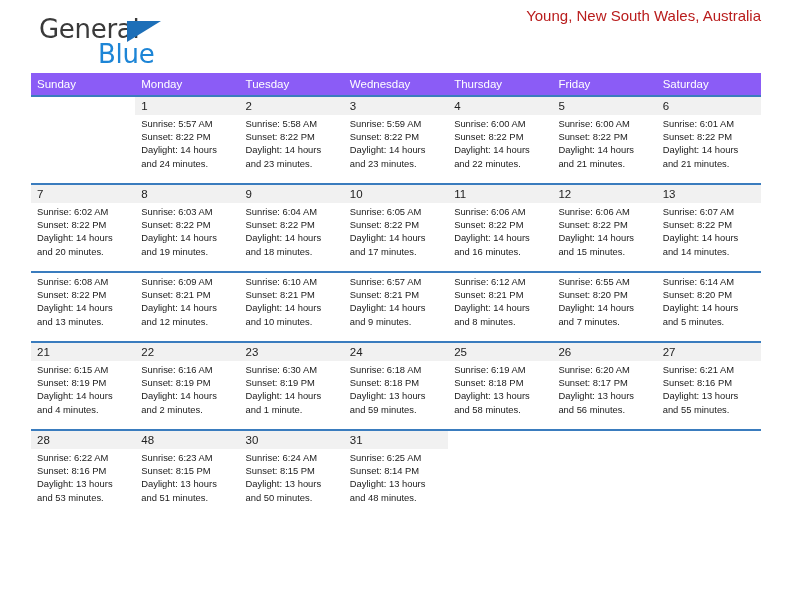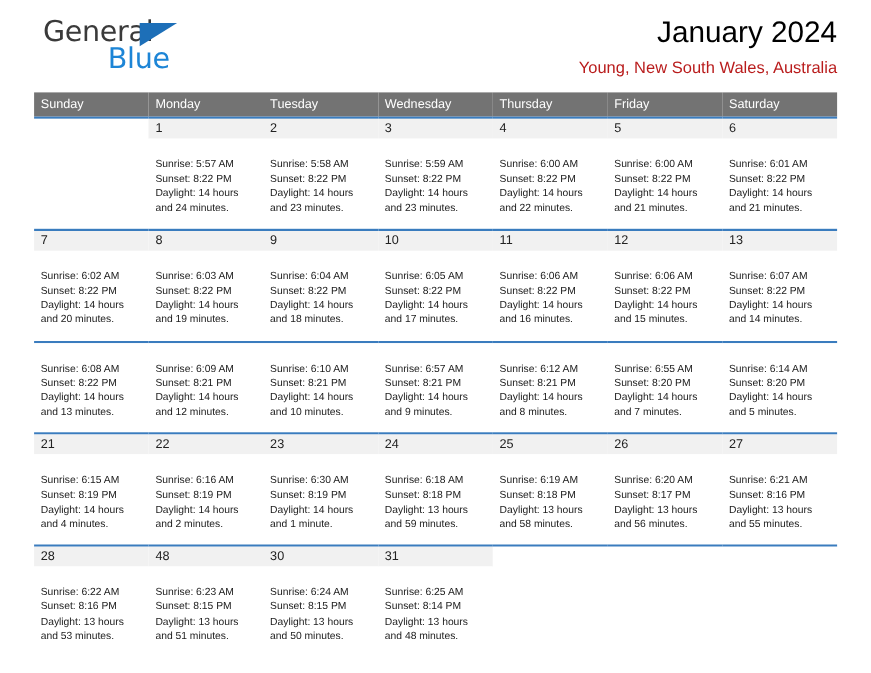--- a/index.html
+++ b/index.html
@@ -18,21 +18,21 @@
     position: relative;
     width: 792px;
     height: 612px;
     box-sizing: border-box;
     padding: 0 31px;
   }
 
   
   .topbar {
     position: relative;
-    height: 84px;
+    height: 73px;
   }
   .logo {
     position: absolute;
     left: 8px;
     top: 14px;
     width: 180px;
     height: 52px;
   }
   .logo-general {
     position: absolute;
@@ -84,21 +84,21 @@
     font-weight: 400;
   }
 
   
   .calendar {
     width: 730px;
     border-collapse: collapse;
     table-layout: fixed;
   }
   .dow-row th {
-    background: #737373;
+    background: #8b5cf6;
     color: #ffffff;
     font-size: 11.5px;
     font-weight: 400;
     text-align: left;
     padding: 5px 0 5px 6px;
     height: 19px;
     box-sizing: border-box;
   }
   .week-sep td {
     padding: 0;
@@ -113,21 +113,21 @@
     color: #222222;
     padding: 3px 0 3px 6px;
     height: 17px;
     box-sizing: border-box;
     vertical-align: top;
   }
   .info-row td {
     background: #ffffff;
     font-size: 9.4px;
     color: #1a1a1a;
-    padding: 16px 6px 7px 6px;
+    padding: 2px 6px 7px 6px;
     vertical-align: top;
     line-height: 13.2px;
     height: 62px;
     box-sizing: border-box;
     margin-top: 39px;
   }
   .info-row td .line { white-space: nowrap; }
   .empty-cell { background: #ffffff !important; }
   .gapline td {
     height: 6px;
@@ -142,21 +142,20 @@
 
 <div class="page">
 
   <div class="topbar">
     <div class="logo">
       <span class="logo-general">General</span>
       <span class="logo-tri"></span>
       <span class="logo-blue">Blue</span>
     </div>
     <div class="title-wrap">
-      <div class="cal-title">January 2024</div>
       <div class="cal-subtitle">Young, New South Wales, Australia</div>
     </div>
   </div>
 
   <table class="calendar">
     <thead>
       <tr class="dow-row">
         <th>Sunday</th>
         <th>Monday</th>
         <th>Tuesday</th>

